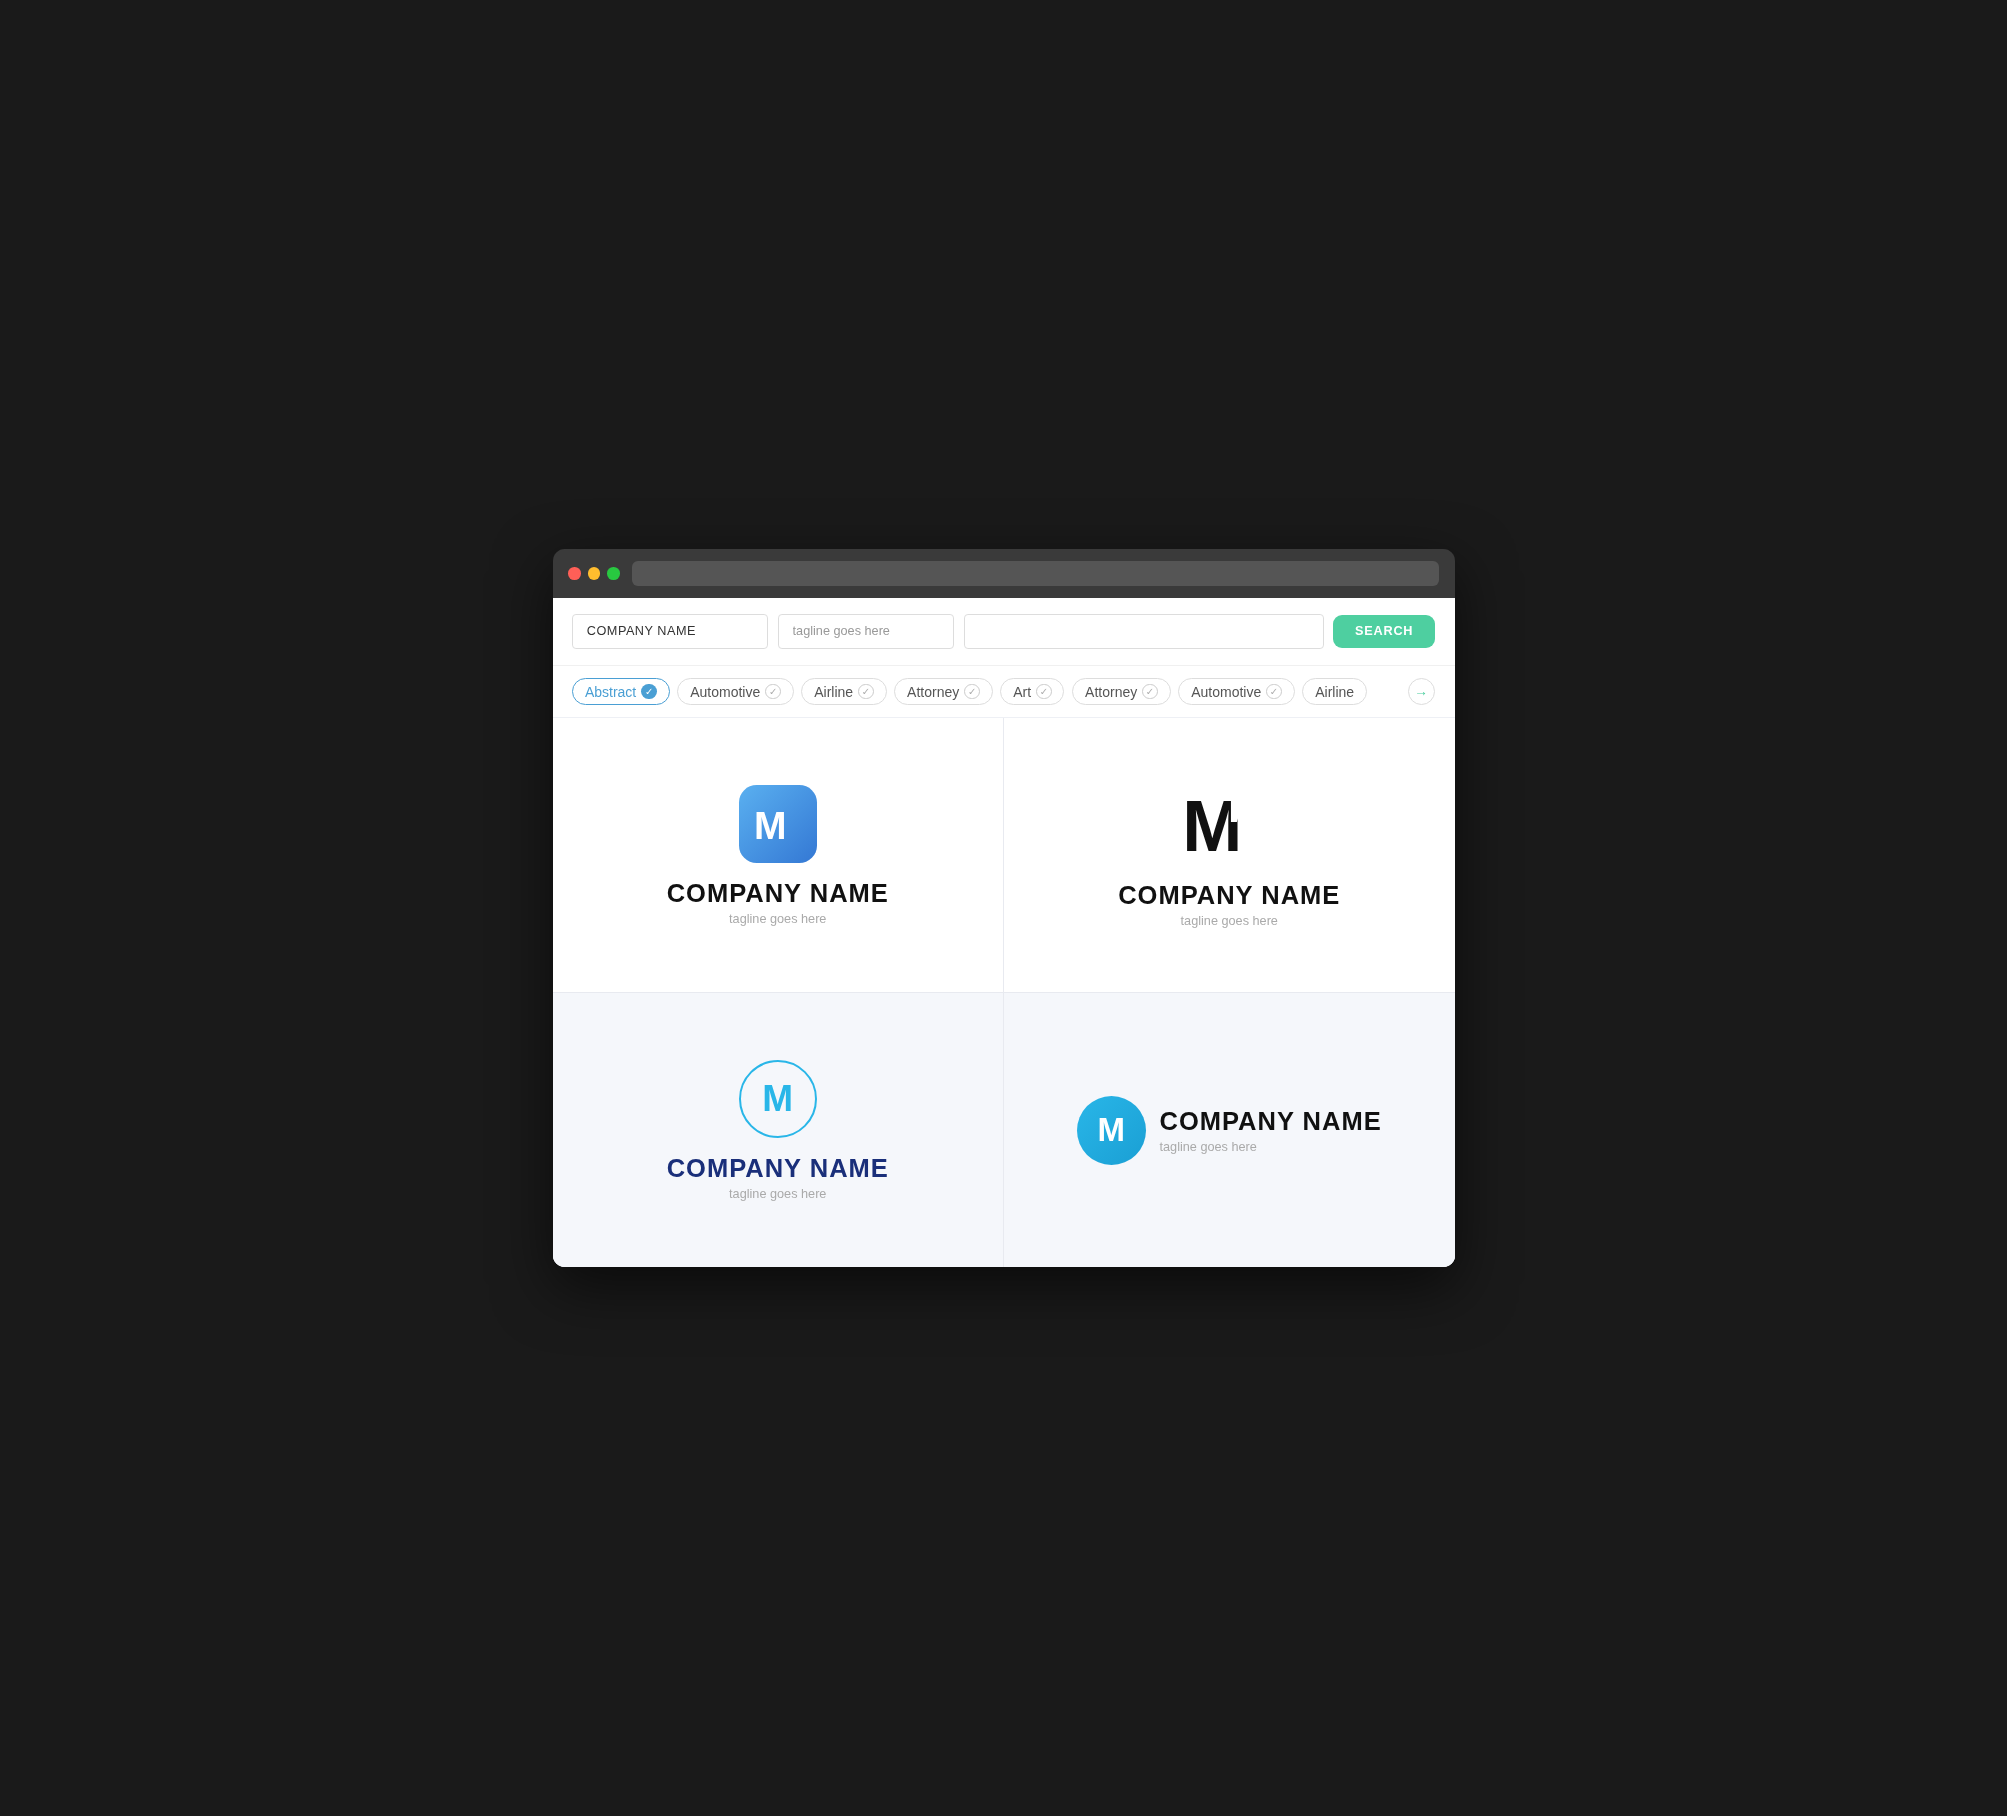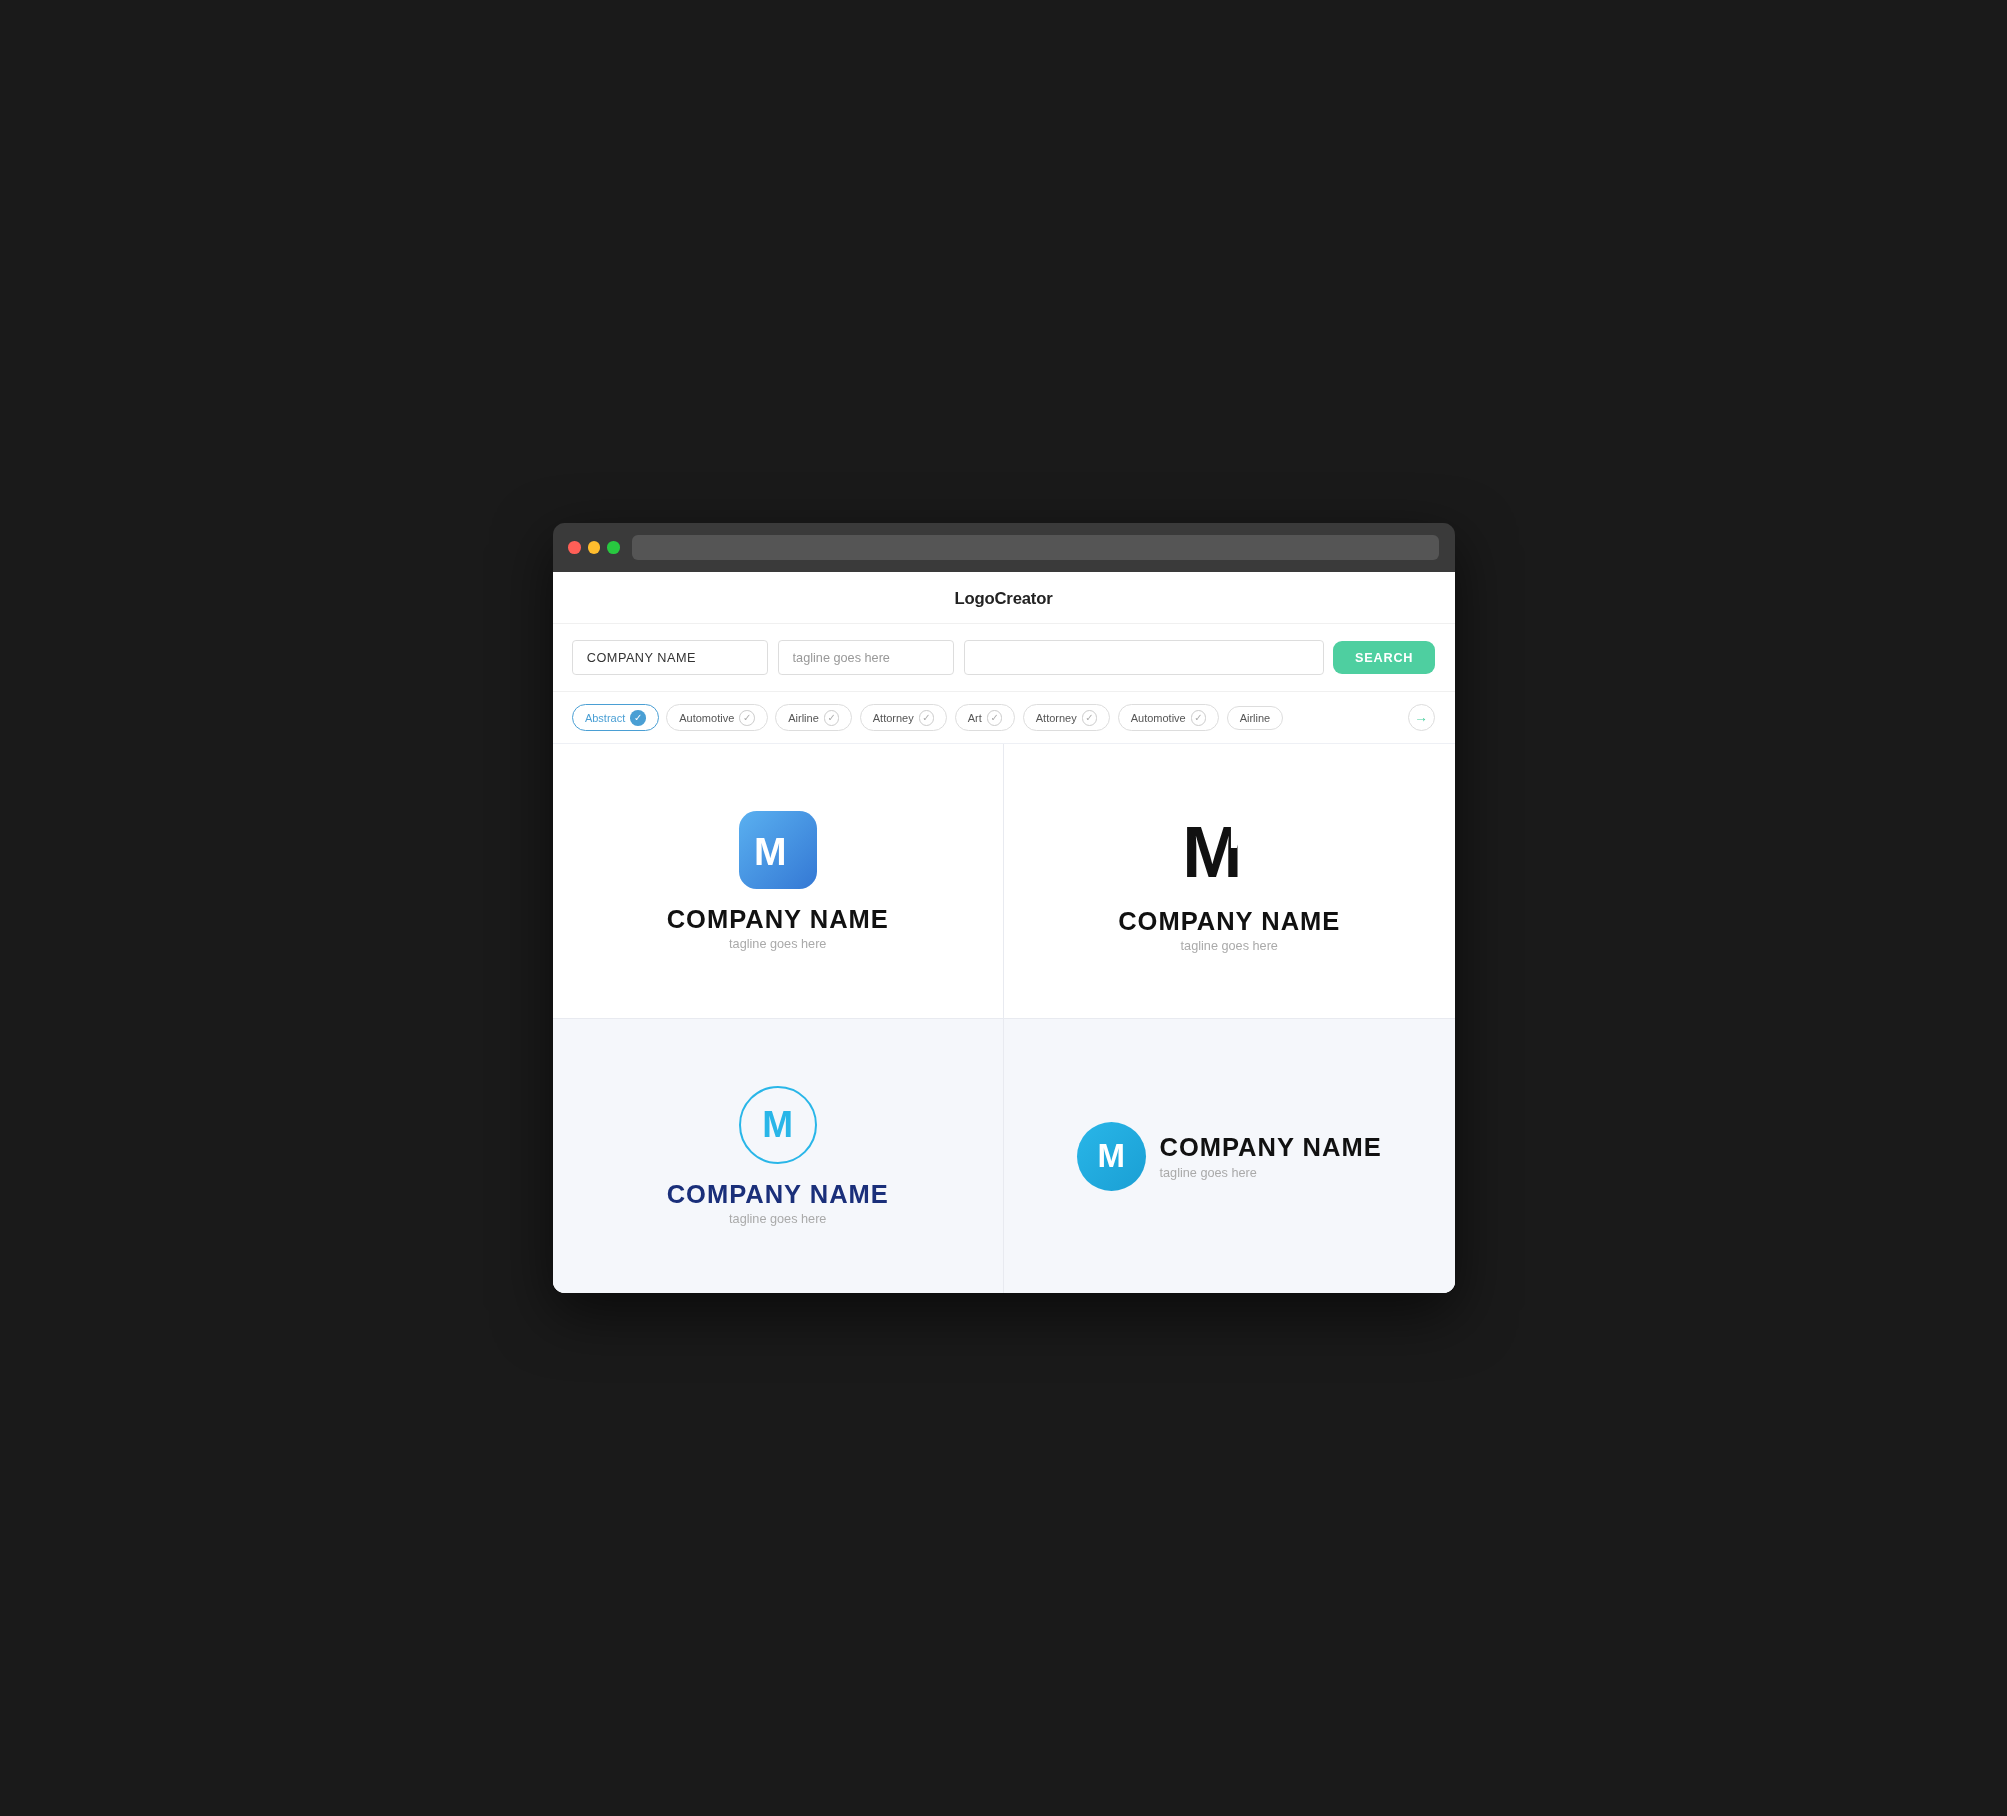--- a/index.html
+++ b/index.html
@@ -119,25 +119,25 @@
       align-items: center;
       padding: 11.8px 19.6px;
       gap: 7.8px;
       border-bottom: 1px solid #eef0f5;
       background: #fff;
       overflow: hidden;
     }
 
     .filter-tag {
       display: flex;
-      align-items: center;
+      align-items: flex-start;
       gap: 4.9px;
       padding: 4.9px 11.8px;
       border-radius: 19.6px;
-      font-size: 11px;
+      font-size: 14px;
       color: #555;
       border: 1px solid #ddd;
       cursor: pointer;
       white-space: nowrap;
     }
 
     .filter-tag.active {
       border-color: #4a9fd4;
       color: #4a9fd4;
       background: #fff;
@@ -312,23 +312,20 @@
     <div class="traffic-lights">
       <div class="traffic-light red"></div>
       <div class="traffic-light yellow"></div>
       <div class="traffic-light green"></div>
     </div>
     <div class="url-bar"></div>
   </div>
 
   <div class="app-content">
 
-    <div class="app-header">
-      <span class="app-title">LogoCreator</span>
-    </div>
 
     <div class="search-bar">
       <input class="search-input company-name" type="text" value="COMPANY NAME" placeholder="COMPANY NAME" style="">
       <input class="search-input tagline" type="text" value="tagline goes here" placeholder="tagline goes here" style="">
       <input class="search-input extra" type="text" style="">
       <button class="search-button">SEARCH</button>
     </div>
 
     <div class="filter-bar">
       <div class="filter-tag active">

